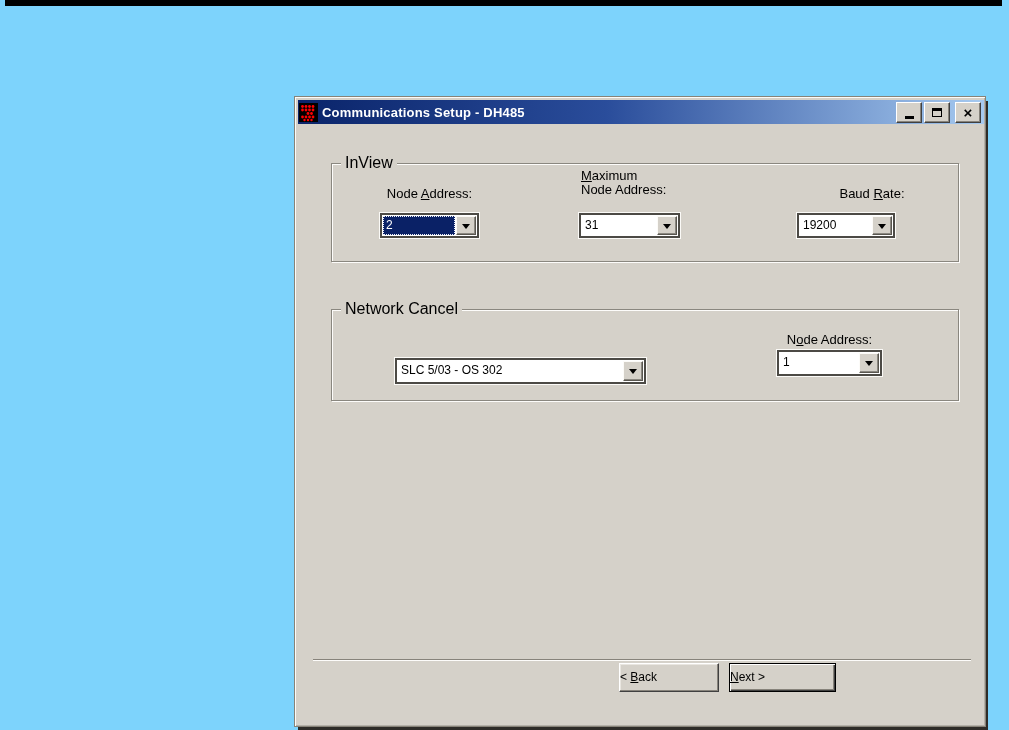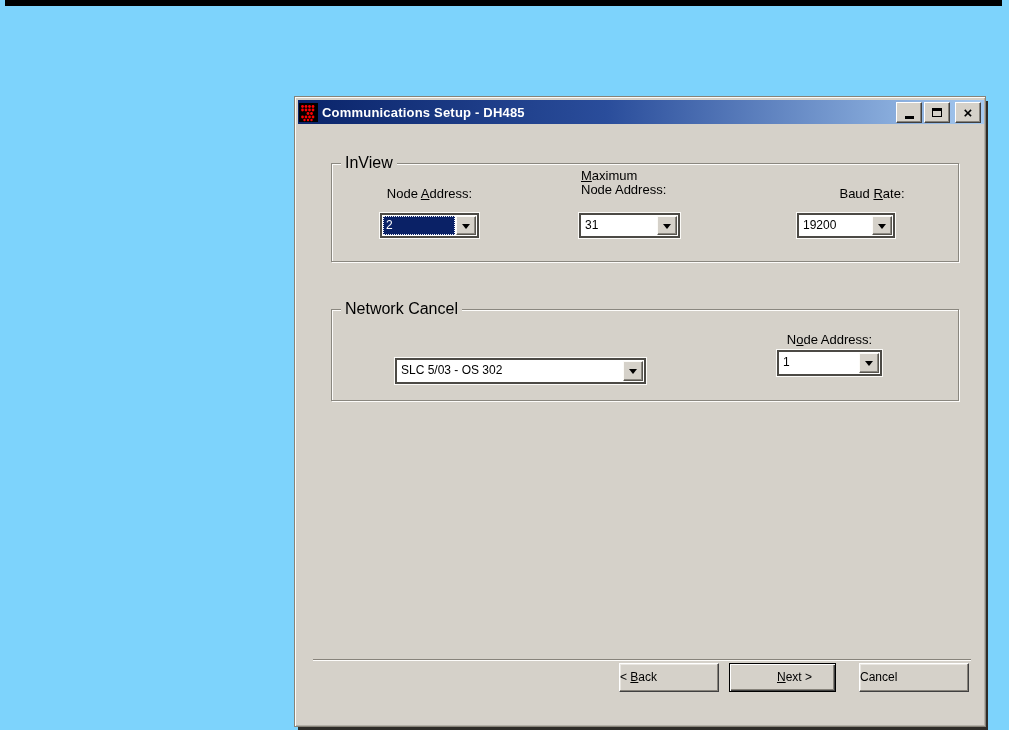--- a/index.html
+++ b/index.html
@@ -173,18 +173,17 @@
         <div class="combo-arrow">
           <span class="tri"></span>
         </div>
       </div>
     </div>
 
     <div class="separator"></div>
 
     <div class="btn" style="left:324px; width:100px;"><span>&lt; </span><span class="ak">B</span><span>ack</span></div>
 
-    <div class="btn default" style="left:434px; width:107px;padding-left:47px;"><span></span><span class="ak">N</span><span>ext &gt;</span></div>
+    <div class="btn default" style="left:434px; width:107px;"><span></span><span class="ak">N</span><span>ext &gt;</span></div>
 
-    <div class="btn" style="left:564px; width:110px;"><span></span><span class="ak"></span><span>Cancel</span></div>
 
   </div>
 </div>
 
 </body></html>

